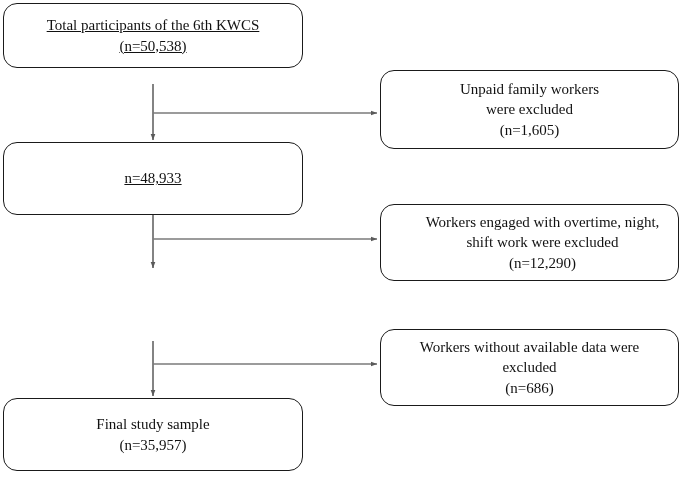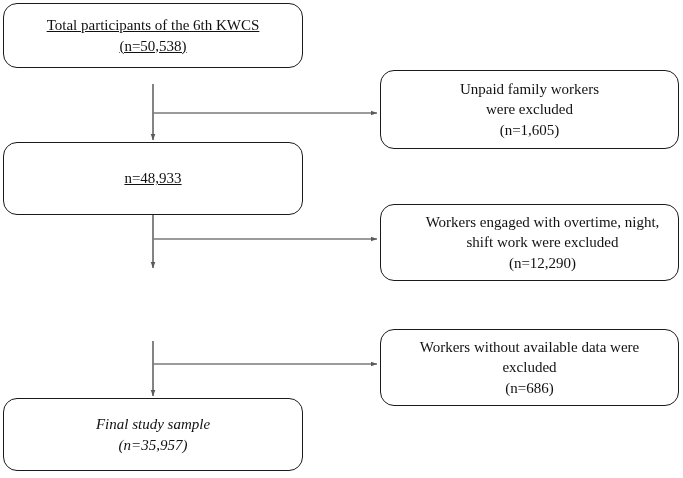--- a/index.html
+++ b/index.html
@@ -32,21 +32,21 @@
   }
   .node .node-text {
     display: block;
     white-space: pre-line;
   }
   
   .main-node { left: 3px; width: 300px; }
   #node-total      { top: 3px;   height: 65px; text-decoration: underline; }
   #node-stage1     { top: 142px; height: 73px; text-decoration: underline; }
   #node-stage2     { top: 270px; height: 71px; }
-  #node-final      { top: 398px; height: 73px; font-style: italic; }
+  #node-final      { top: 398px; height: 73px; }
 
   
   .excl-node { left: 380px; width: 299px; font-size: 15px; }
   #node-excl1 { top: 70px;  height: 79px; }
   #node-excl2 { top: 204px; height: 77px; padding-left: 36px; }
   #node-excl3 { top: 329px; height: 77px; }
 
   
   #connector-layer {
     position: absolute;

